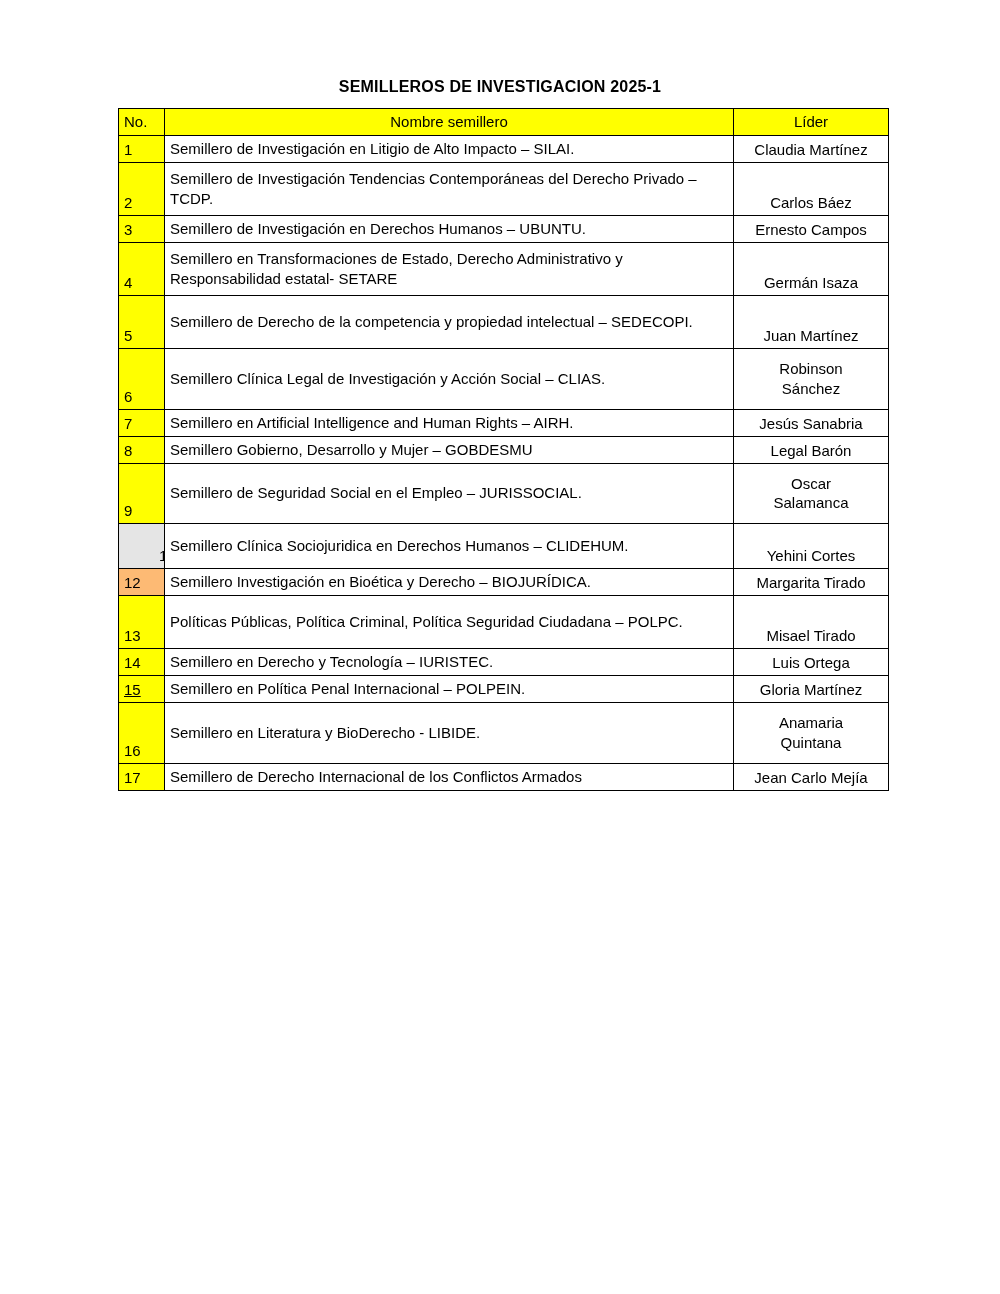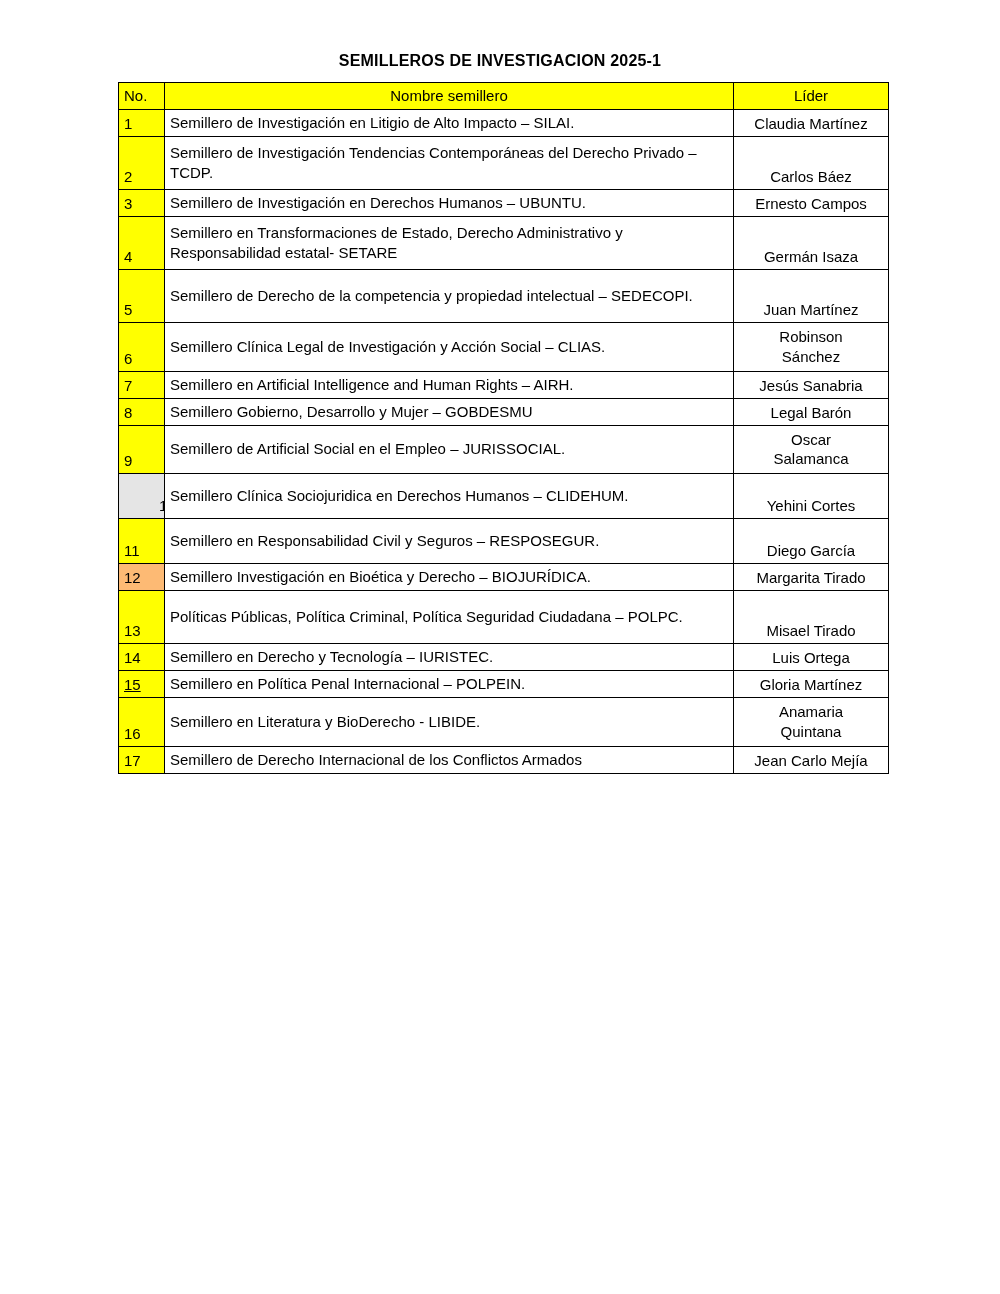--- a/index.html
+++ b/index.html
@@ -15,21 +15,21 @@
     -webkit-font-smoothing: antialiased;
   }
   .page {
     width: 1000px;
     height: 1294px;
     background: #ffffff;
     box-sizing: border-box;
   }
   .doc-title {
     margin: 0;
-    padding-top: 52px;
+    padding-top: 78px;
     text-align: center;
     font-size: 16px;
     font-weight: bold;
     letter-spacing: 0.2px;
   }
   table.semilleros {
     border-collapse: collapse;
     table-layout: fixed;
     margin: 12px 0 0 118px;
     width: 770px;
@@ -66,21 +66,21 @@
     margin-left: 46px;
   }
   td.c-lid {
     text-align: center;
     vertical-align: bottom;
     padding-bottom: 3px;
   }
   
   td.c-lid.wrap div {
     max-width: 95px;
-    margin: 2px auto;
+    margin: 8px auto;
   }
   
   tr.row    { height: 27px; }
   tr.row.lg { height: 45px; }
   tr.row.xl { height: 53px; }
 </style>
 </head>
 <body>
 
 <div class="page">
@@ -138,34 +138,29 @@
         <td class="c-nom">Semillero en Artificial Intelligence and Human Rights – AIRH.</td>
         <td class="c-lid">Jesús Sanabria</td>
       </tr>
       <tr class="row">
         <td class="c-no" style="background:#FFFF00;">8</td>
         <td class="c-nom">Semillero Gobierno, Desarrollo y Mujer – GOBDESMU</td>
         <td class="c-lid">Legal Barón</td>
       </tr>
       <tr class="row lg">
         <td class="c-no" style="background:#FFFF00;">9</td>
-        <td class="c-nom">Semillero de Artificial Social en el Empleo – JURISSOCIAL.</td>
+        <td class="c-nom">Semillero de Seguridad Social en el Empleo – JURISSOCIAL.</td>
         <td class="c-lid wrap">
             <div>Oscar Salamanca</div>
           </td>
       </tr>
       <tr class="row lg">
         <td class="c-no" style="background:#e5e5e5;padding-left:40px;">10</td>
         <td class="c-nom">Semillero Clínica Sociojuridica en Derechos Humanos – CLIDEHUM.</td>
         <td class="c-lid">Yehini Cortes</td>
-      </tr>
-      <tr class="row lg">
-        <td class="c-no" style="background:#FFFF00;">11</td>
-        <td class="c-nom">Semillero en Responsabilidad Civil y Seguros – RESPOSEGUR.</td>
-        <td class="c-lid">Diego García</td>
       </tr>
       <tr class="row">
         <td class="c-no" style="background:#fdba74;">12</td>
         <td class="c-nom">Semillero Investigación en Bioética y Derecho – BIOJURÍDICA.</td>
         <td class="c-lid">Margarita Tirado</td>
       </tr>
       <tr class="row xl">
         <td class="c-no" style="background:#FFFF00;">13</td>
         <td class="c-nom">Políticas Públicas, Política Criminal, Política Seguridad Ciudadana – POLPC.</td>
         <td class="c-lid">Misael Tirado</td>

